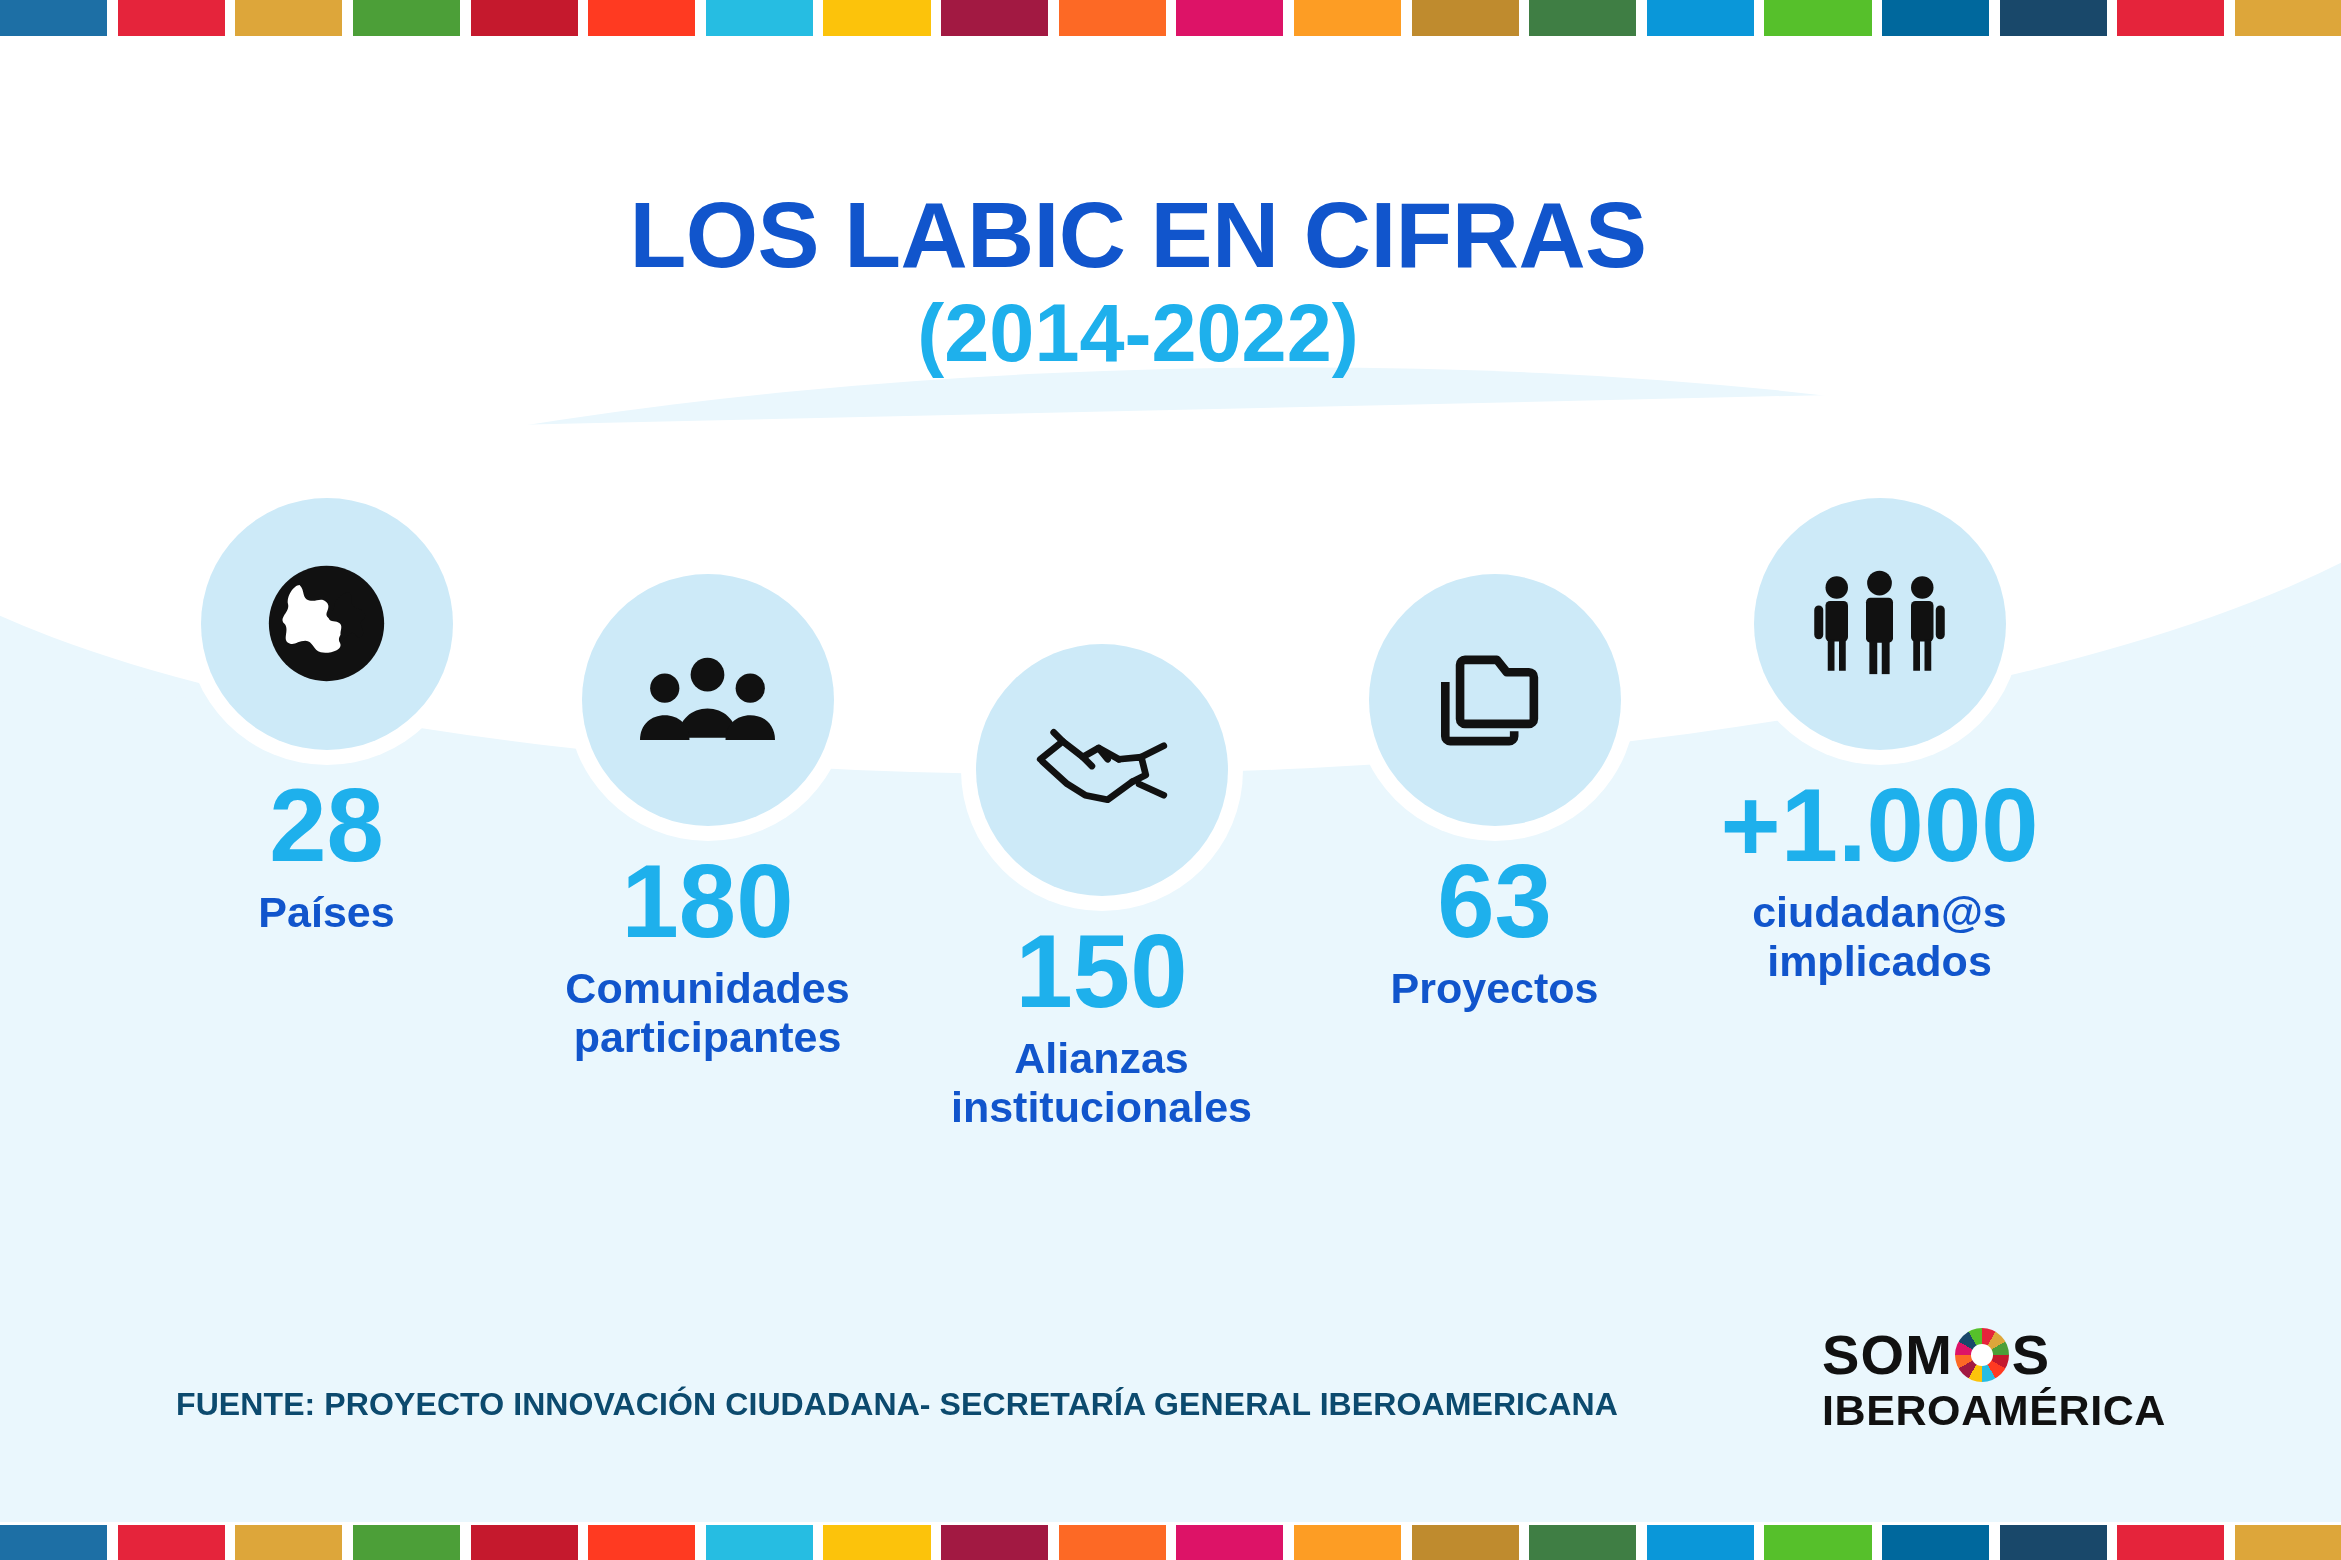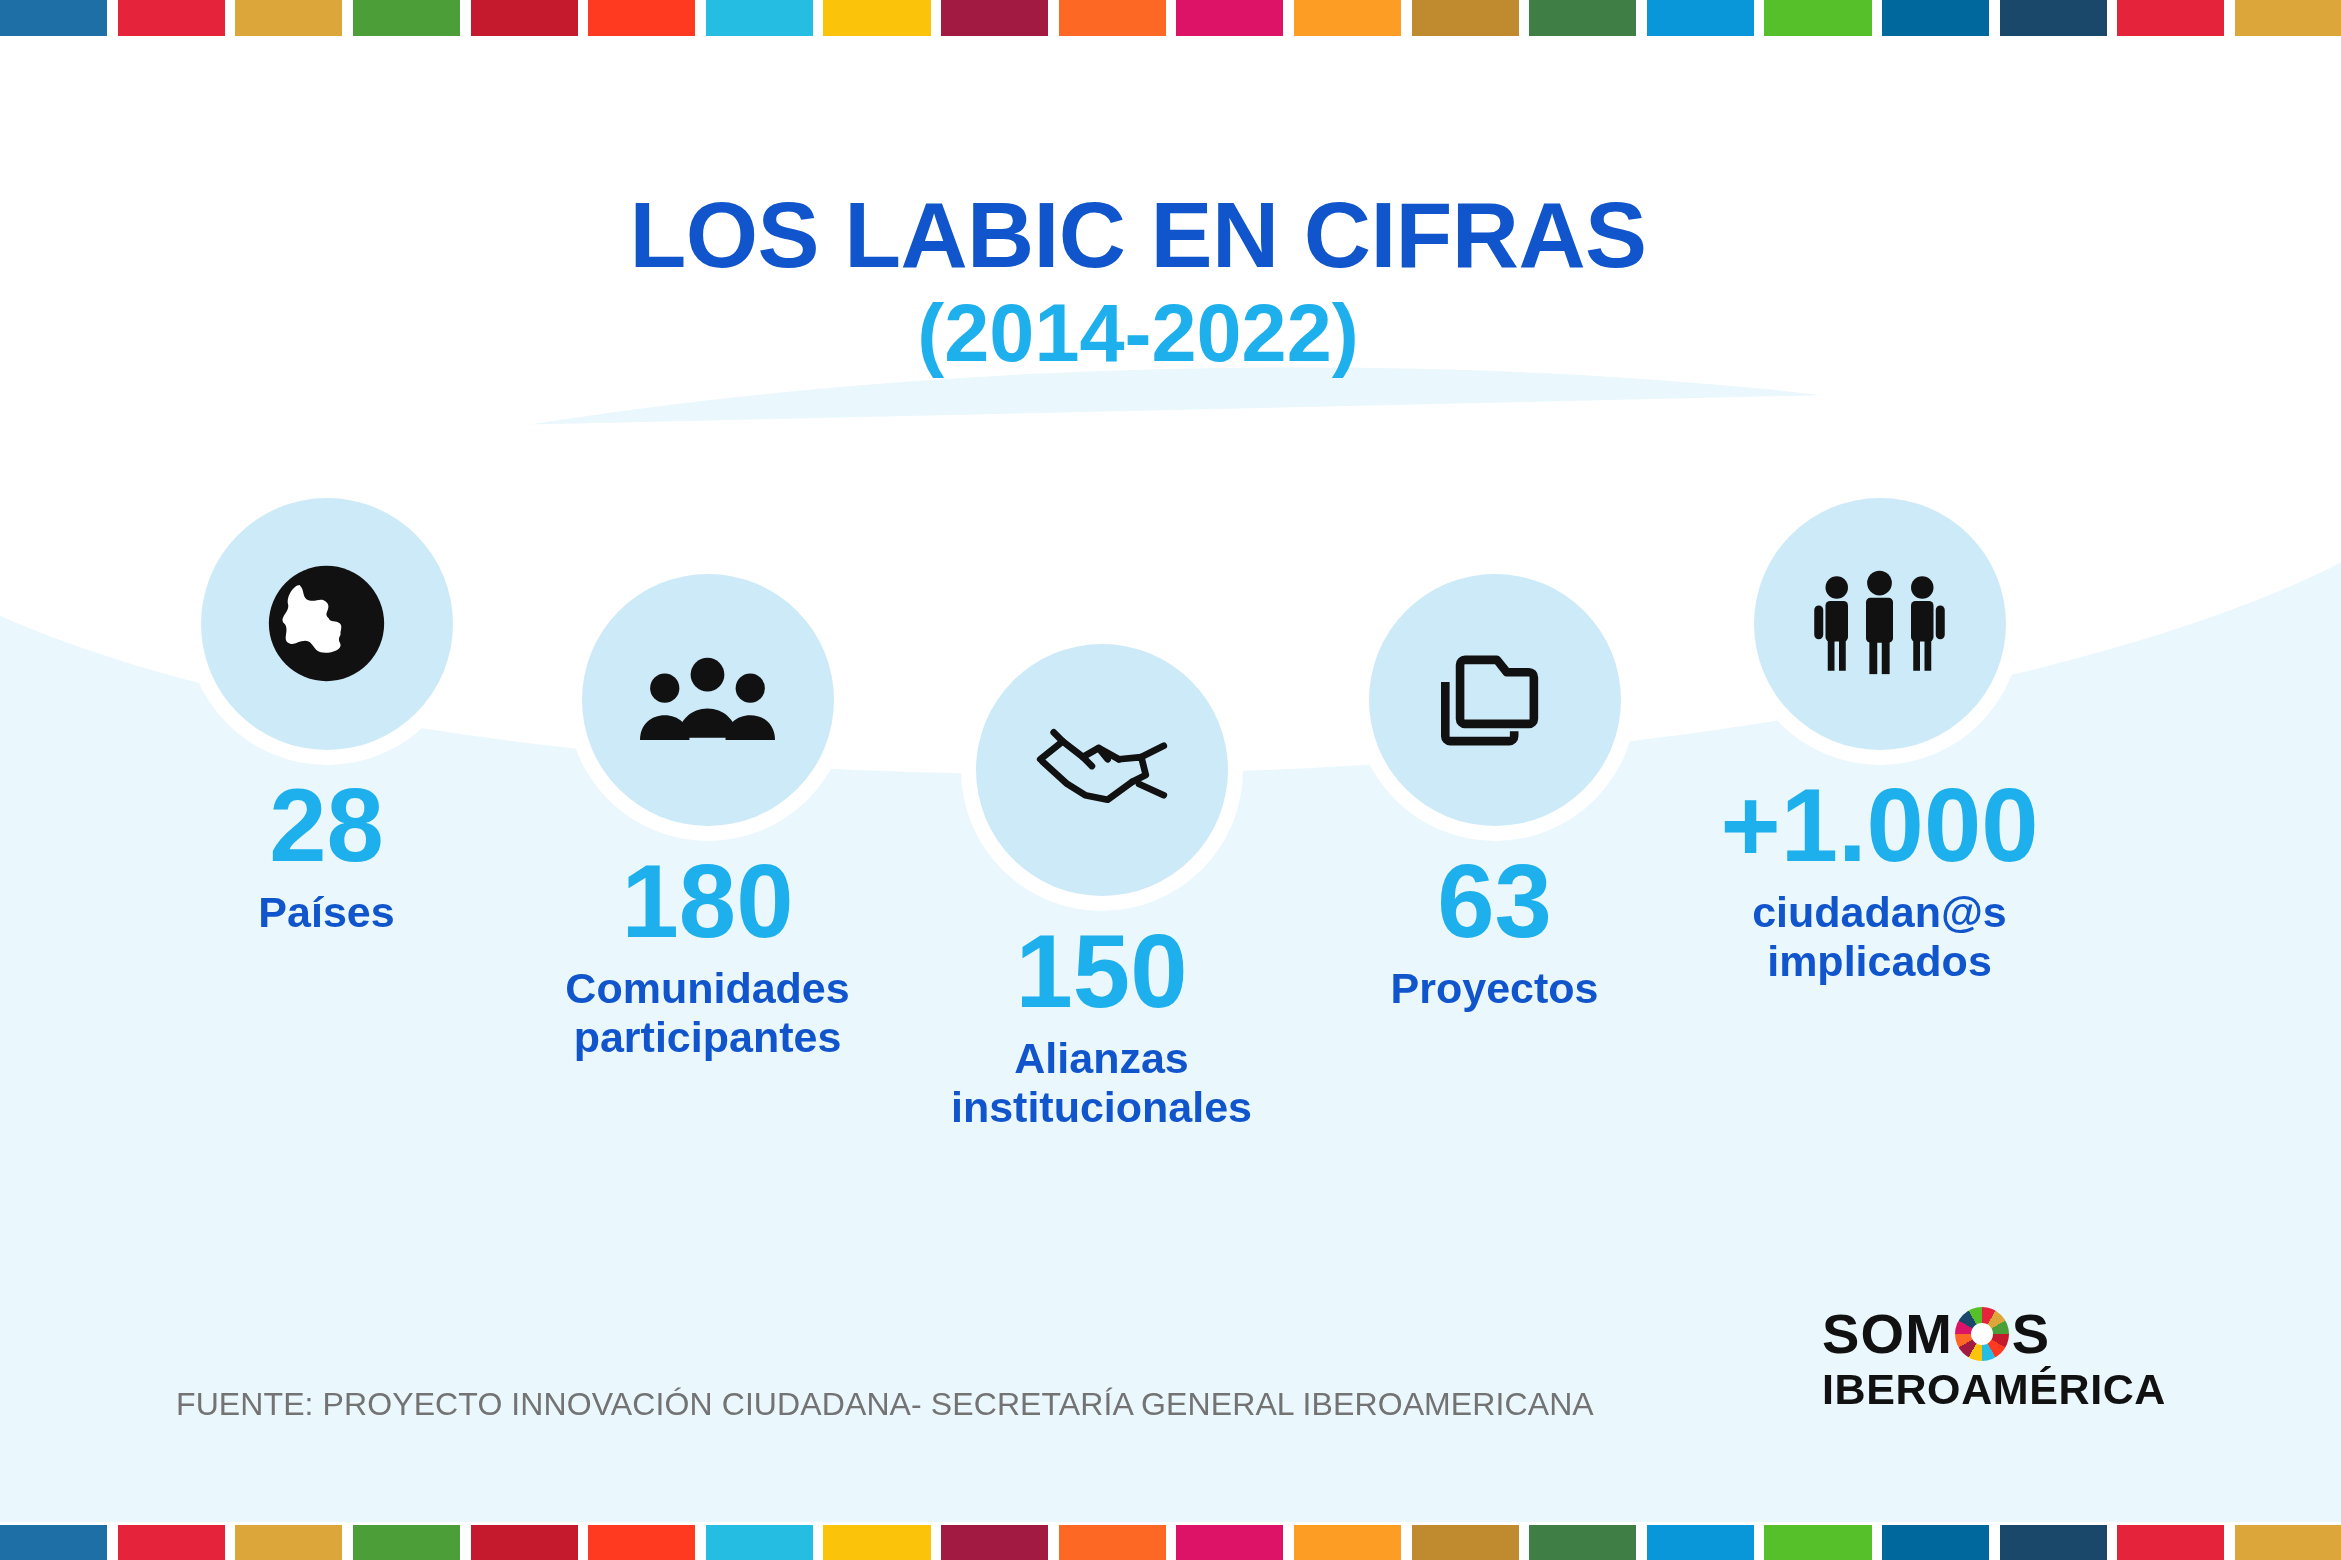--- a/index.html
+++ b/index.html
@@ -139,41 +139,42 @@
 
   #stat-4 .stat-inner { width: 445px; margin-left: -41px; }
   #stat-4 .value { font-size: 103px; }
 
   
   .source {
     position: absolute;
     left: 176px;
     top: 1386px;
     font-size: 32px;
-    font-weight: 400;
-    color: #737373;
+    font-weight: 700;
+    color: #0c4a6e;
     letter-spacing: 0.1px;
     z-index: 15;
   }
 
   .logo {
     position: absolute;
     right: 176px;
     top: 1306px;
     z-index: 15;
     text-align: left;
   }
   .logo .l1 {
     font-size: 56px;
     font-weight: 700;
     color: #111111;
     letter-spacing: 1.2px;
     line-height: 1;
     display: flex;
     align-items: center;
+    margin-top: 21px;
   }
   .logo .l2 {
     font-size: 43px;
     font-weight: 700;
     color: #111111;
     letter-spacing: 0.6px;
     line-height: 1.1;
     margin-top: 3.5px;
   }
   .sdg-wheel {

